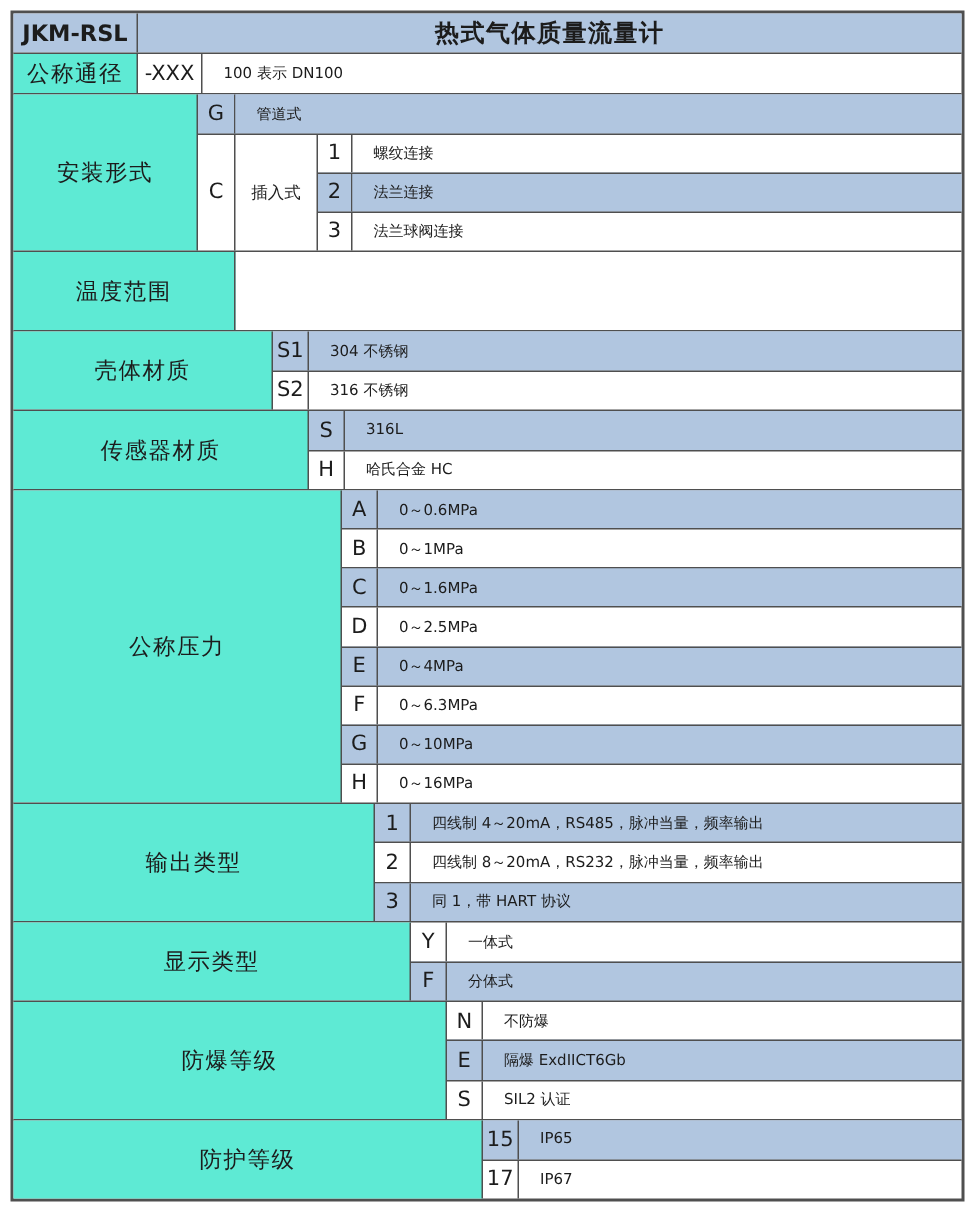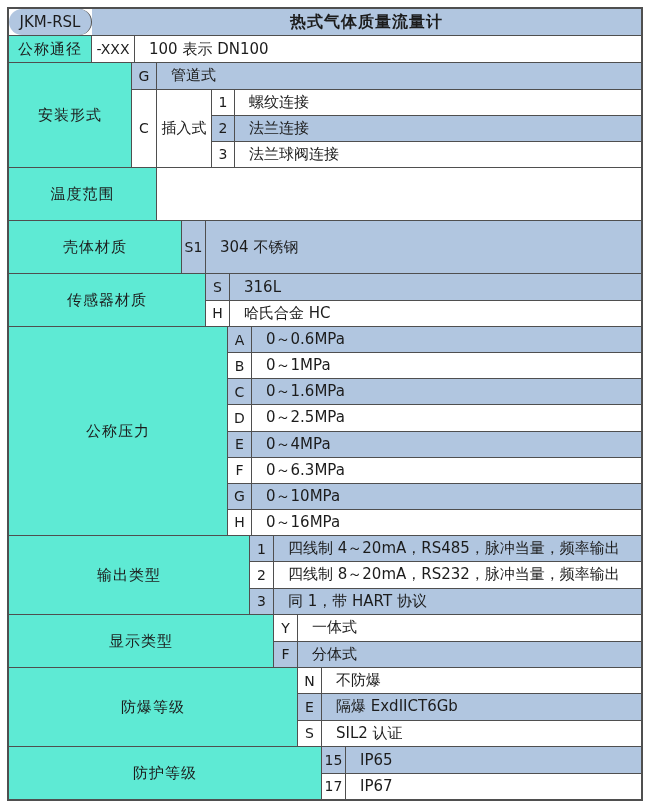--- a/index.html
+++ b/index.html
@@ -32,43 +32,43 @@
   .code{
     width:var(--cw);flex:none;
     display:flex;align-items:center;justify-content:center;
     font-size:14px;
     border-right:1px solid #4f4f4f;
     box-sizing:border-box;
     text-align:right;
   }
   .val{
     flex:1;display:flex;align-items:center;
-    padding-left:14px;font-size:15px;
+    padding-left:14px;font-size:10px;
     min-width:0;white-space:nowrap;overflow:hidden;
   }
   .subsec{flex:3;display:flex;min-height:0;}
   .subcode{
     width:25px;flex:none;
     display:flex;align-items:center;justify-content:center;
     font-size:14px;border-right:1px solid #4f4f4f;box-sizing:border-box;
   }
   .sublab{
     width:55px;flex:none;
     display:flex;align-items:center;justify-content:center;
-    font-size:15px;border-right:1px solid #4f4f4f;box-sizing:border-box;font-family:Liberation Serif, serif;
+    font-size:11px;border-right:1px solid #4f4f4f;box-sizing:border-box;font-family:Liberation Serif, serif;
   }
   .subbody{flex:1;display:flex;flex-direction:column;min-width:0;}
   .subbody .code{width:23px;}
   .hl{background:#b1c6e0;}
   .hdr .lab{background:#b1c6e0;}
   .title{
     flex:1;display:flex;align-items:center;justify-content:center;
     font-size:16px;font-weight:bold;letter-spacing:1px;background:#b1c6e0;
   }
-  .model{font-size:15px;font-weight:normal;letter-spacing:0;border-radius:13px;}
+  .model{font-size:15px;font-weight:bold;letter-spacing:0;}
 </style>
 </head>
 <body>
 
 <div class="wrap">
   <div class="table">
 
     <div class="sec hdr" style="flex:1;--lw:83px">
       <div class="lab model">JKM-RSL</div>
       <div class="title">热式气体质量流量计</div>
@@ -116,20 +116,24 @@
       <div class="lab">温度范围</div>
     </div>
 
     <div class="sec" style="flex:2;--lw:173px;--cw:24px">
       <div class="lab">壳体材质</div>
       <div class="body">
         <div class="row hl">
           <div class="code hl">S1</div>
           <div class="val hl">304 不锈钢</div>
         </div>
+        <div class="row">
+          <div class="code">S2</div>
+          <div class="val">316 不锈钢</div>
+        </div>
       </div>
     </div>
 
     <div class="sec" style="flex:2;--lw:197px;--cw:24px">
       <div class="lab">传感器材质</div>
       <div class="body">
         <div class="row hl">
           <div class="code hl">S</div>
           <div class="val hl">316L</div>
         </div>

